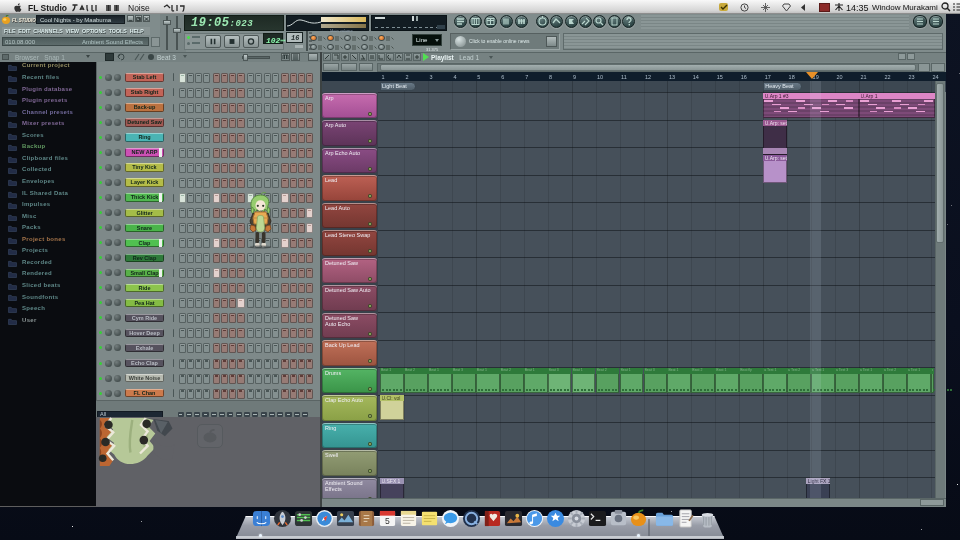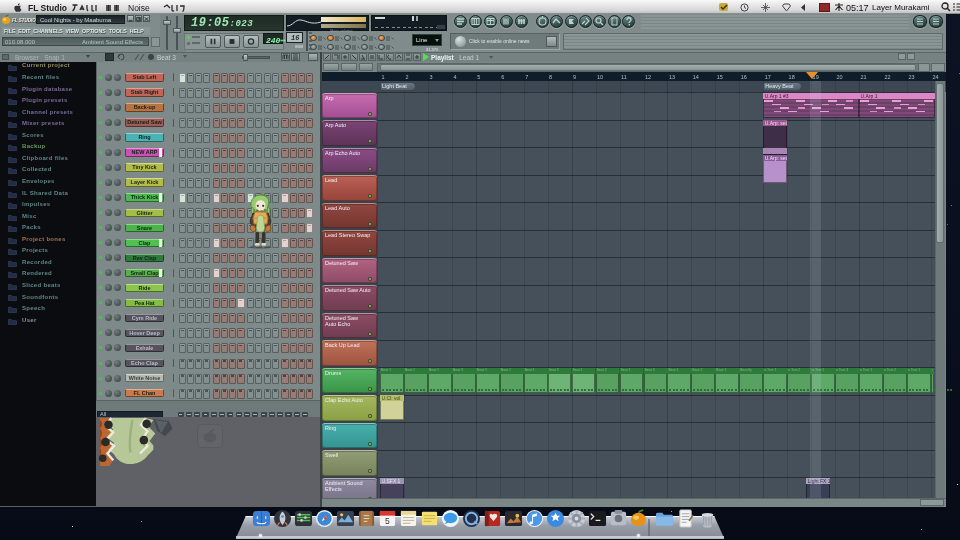--- a/index.html
+++ b/index.html
@@ -52,22 +52,22 @@
 <svg class="abs" style="left:781px;top:3px;" width="11" height="9" viewBox="0 0 11 9">
     <path d="M1.5 3L3 1h5l1.5 2-4 5z" fill="none" stroke="#444" stroke-width="1"></path>
   </svg>
 <svg class="abs" style="left:800px;top:4px;" width="7" height="7" viewBox="0 0 7 7">
     <path d="M5 0L1 3.5 5 7z" fill="#333"></path>
   </svg>
 <div class="abs" style="left:819px;top:3px;width:11px;height:9px;background:#8c2a28;border:1px solid #5a1a18;"></div>
 <svg class="abs" style="left:834px;top:2px;" width="10" height="10" viewBox="0 0 10 10">
     <path d="M1 3h8M5 1v8M5 4L1.5 8M5 4l3.5 4" stroke="#222" stroke-width="1.1" fill="none"></path>
   </svg>
-<div class="abs" style="left:846px;top:2.5px;font-size:9px;color:#111;">05:17</div>
-<div class="abs" style="left:872px;top:3px;font-size:8px;color:#111;">Layer Murakami</div>
+<div class="abs" style="left:846px;top:2.5px;font-size:9px;color:#111;">14:35</div>
+<div class="abs" style="left:872px;top:3px;font-size:8px;color:#111;">Window Murakami</div>
 <svg class="abs" style="left:941px;top:2px;" width="10" height="10" viewBox="0 0 10 10">
     <circle cx="4" cy="4" r="3" fill="none" stroke="#222" stroke-width="1.3"></circle>
     <path d="M6.3 6.3L9 9" stroke="#222" stroke-width="1.5"></path>
   </svg>
 <svg class="abs" style="left:953px;top:3px;" width="9" height="8" viewBox="0 0 9 8">
     <path d="M0 1h2M0 4h2M0 7h2M3.5 1h5M3.5 4h5M3.5 7h5" stroke="#222" stroke-width="1.2"></path>
   </svg>
 <div class="abs" style="left:0;top:14px;width:946px;height:493px;background:#5e5e5e;border-right:1px solid #2a2a2a;"></div>
 <div class="abs" style="left:0;top:14px;width:946px;height:38px;background:#808c8c;"></div>
 <svg class="abs" style="left:1px;top:15px;" width="10" height="9" viewBox="0 0 12 11">
@@ -201,21 +201,21 @@
   </svg>
 <div class="abs" style="left:224px;top:35px;width:16px;height:13px;background:linear-gradient(180deg,#b6c0c0,#879292);border:1px solid #4e5858;border-radius:2px;"></div>
 <svg class="abs" style="left:224px;top:35px;" width="16" height="13" viewBox="0 0 16 16">
     <rect x="5" y="5" width="6" height="6" fill="#243030"></rect>
   </svg>
 <div class="abs" style="left:243px;top:35px;width:16px;height:13px;background:linear-gradient(180deg,#b6c0c0,#879292);border:1px solid #4e5858;border-radius:2px;"></div>
 <svg class="abs" style="left:243px;top:35px;" width="16" height="13" viewBox="0 0 16 16">
     <circle cx="8" cy="8" r="3.2" fill="none" stroke="#243030" stroke-width="1.6"></circle>
   </svg>
 <div class="abs" style="left:263px;top:33px;width:20px;height:11px;background:#1e2a24;border:1px solid #121c16;"></div>
-<div class="abs" style="left:266px;top:36px;font-family:'Liberation Mono',monospace;font-style:italic;font-size:8px;font-weight:bold;color:#8af5ac;">240⋯</div>
+<div class="abs" style="left:266px;top:36px;font-family:'Liberation Mono',monospace;font-style:italic;font-size:8px;font-weight:bold;color:#8af5ac;">102⋯</div>
 <div class="abs" style="left:286px;top:32px;width:17px;height:11px;background:#b2bcbc;border:1px solid #1a2424;"></div>
 <div class="abs" style="left:291px;top:33.5px;font-family:'Liberation Mono',monospace;font-style:italic;font-size:7px;font-weight:bold;color:#1e2828;">16</div>
 <div class="abs" style="left:295px;top:44.5px;width:8px;height:3px;background:#a8b2b2;"></div>
 <div class="abs" style="left:306px;top:31px;width:2px;height:20px;background:#444e4e;"></div>
 <div class="abs" style="left:309px;top:32px;width:3px;height:18px;background:repeating-linear-gradient(180deg,#5a6464 0 2px,#8a9494 2px 4px);"></div>
 <div class="abs" style="left:310px;top:34.5px;width:6.5px;height:6.5px;border-radius:50%;background:radial-gradient(circle at 40% 35%,#ffb060,#c05818);border:1px solid #3e4848;"></div>
 <svg class="abs" style="left:318px;top:34.5px;" width="8" height="7" viewBox="0 0 8 7">
     <path d="M1 1v5M3 1v5M5.5 2.5l2 2" stroke="#46504c" stroke-width="1"></path>
   </svg>
 <div class="abs" style="left:327px;top:34.5px;width:6.5px;height:6.5px;border-radius:50%;background:radial-gradient(circle at 40% 35%,#ffb060,#c05818);border:1px solid #3e4848;"></div>

